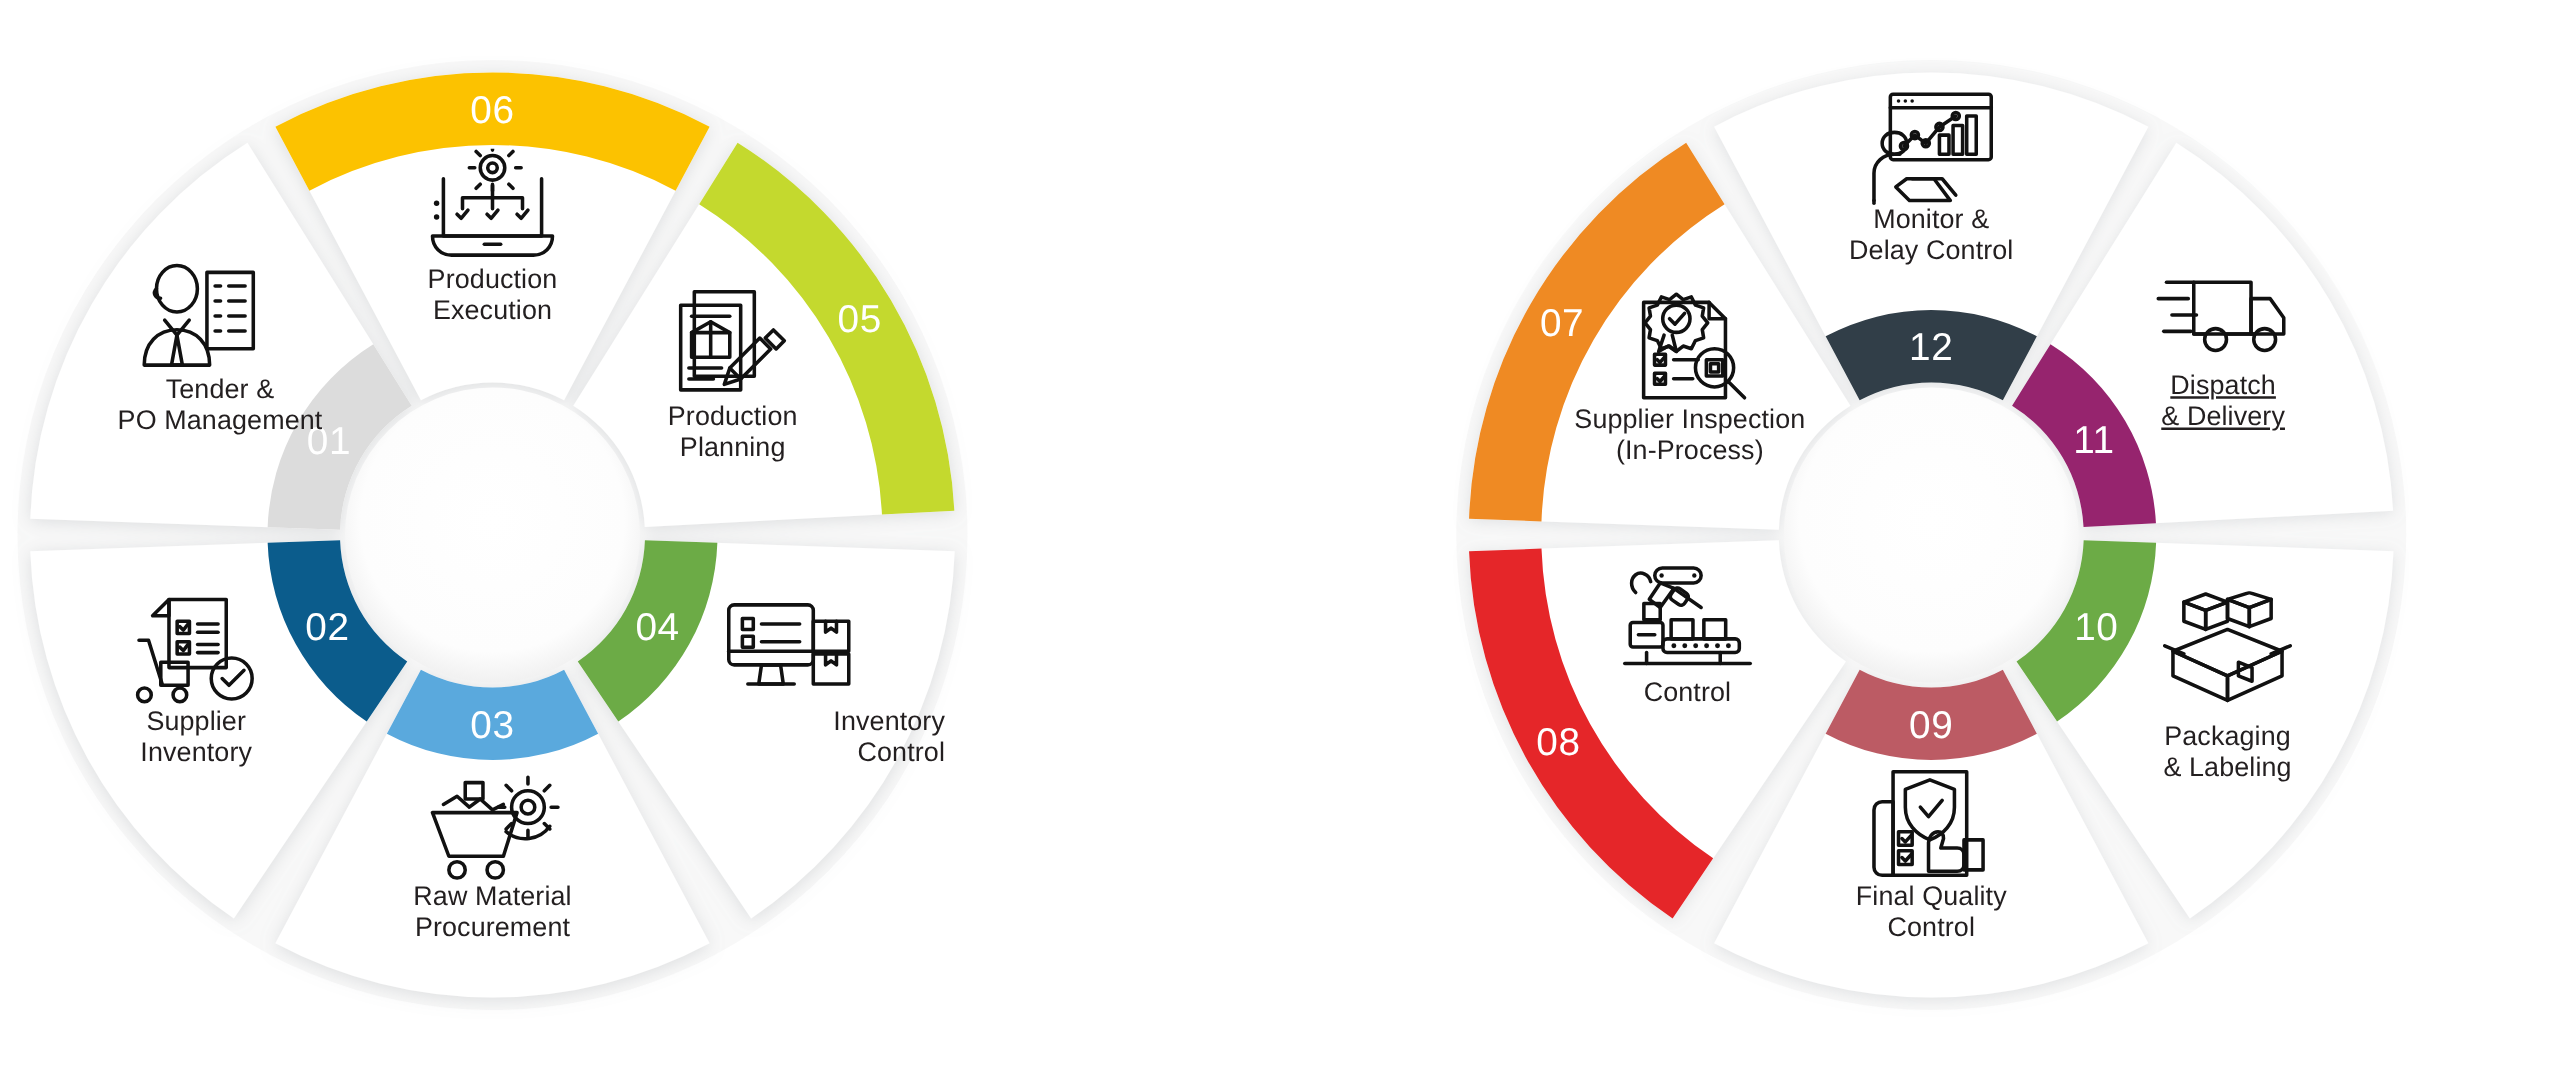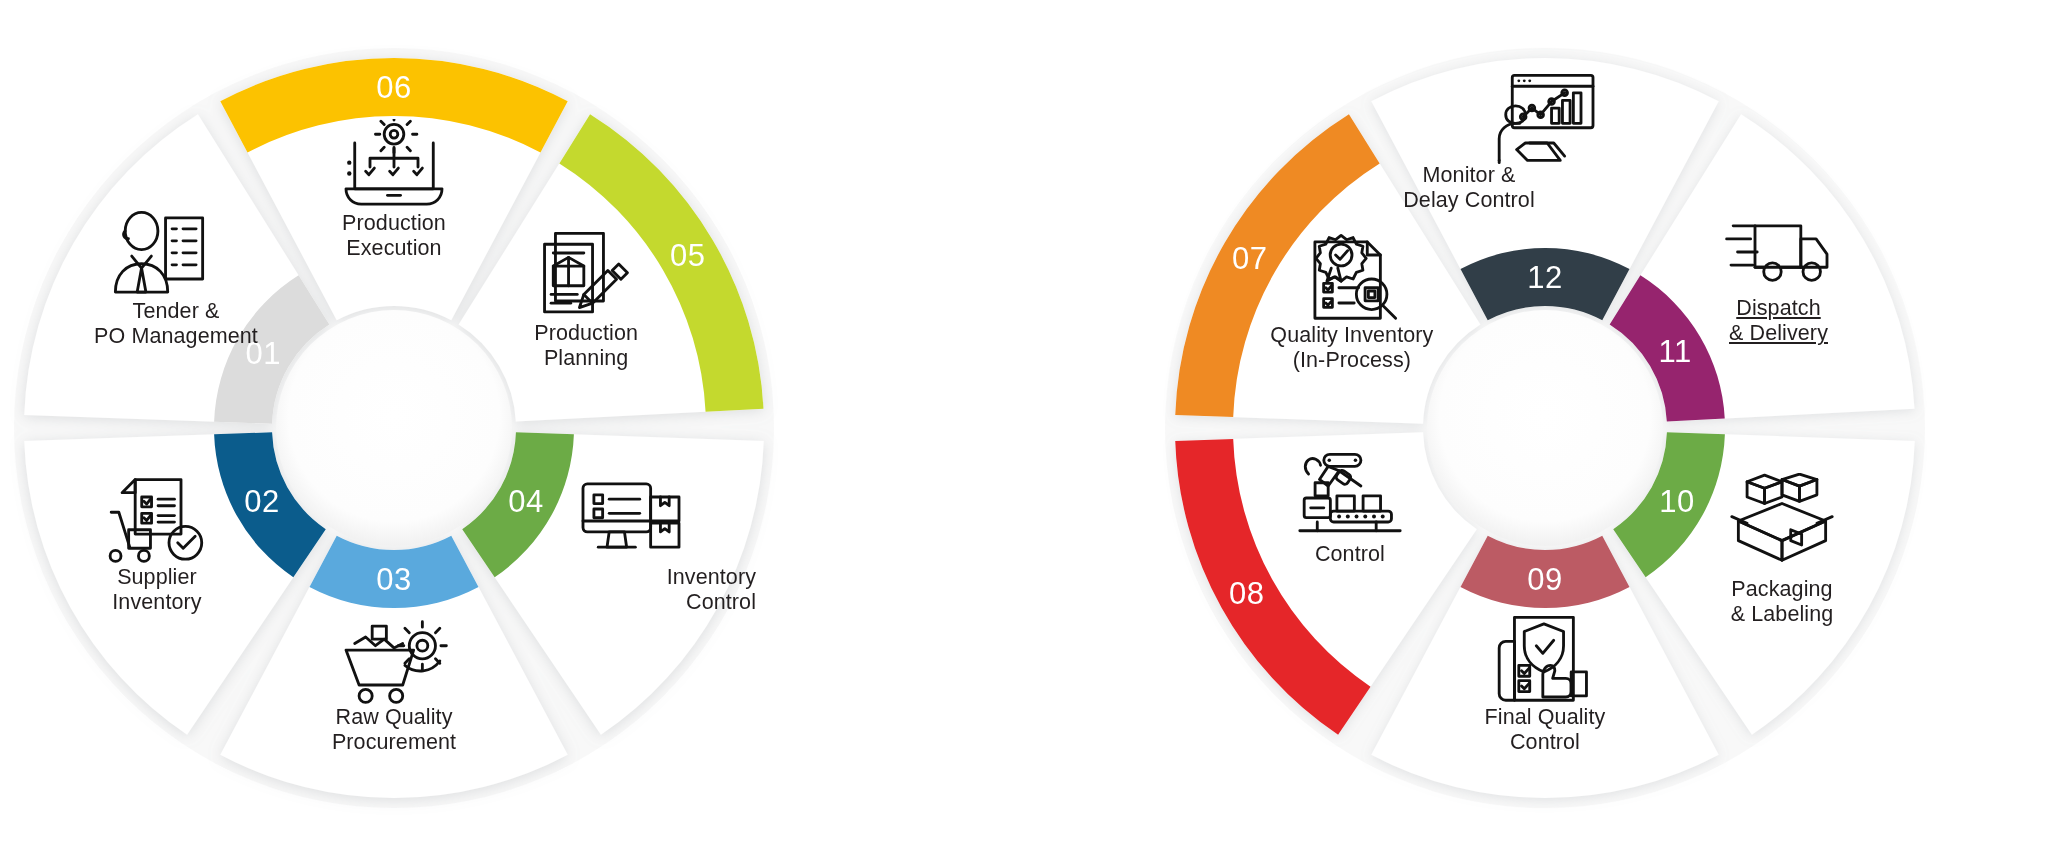--- a/index.html
+++ b/index.html
@@ -176,21 +176,21 @@
     <path d="M14 28l10-6 9 8 8-6 9 8 8-4"></path>
     <rect x="30" y="12" width="13" height="12"></rect>
     <circle cx="24" cy="76" r="6"></circle>
           <circle cx="52" cy="76" r="6"></circle>
     <circle cx="76" cy="30" r="12"></circle>
           <circle cx="76" cy="30" r="5"></circle>
     <path d="M76 13v-5M76 52v-5M59 30h-5M98 30h-5M64 18l-4-4M88 42l4 4M88 18l4-4M64 42l-4 4"></path>
     <path d="M92 44a22 22 0 01-32 4" stroke-dasharray="0"></path>
   </svg>
       </div>
-      <div class="seg-label" style="left: 269px; top: 705px; width: 250px;">Raw Quality
+      <div class="seg-label" style="left: 269px; top: 705px; width: 250px;">Raw Material
 Procurement</div>
       <div class="icon-holder" style="left: 576.022px; top: 473.383px;">
         <svg id="ic-monitor-boxes-icon" viewBox="0 0 100 88" fill="none" stroke="#111" stroke-width="2.6" stroke-linecap="round" stroke-linejoin="round">
     <rect x="6" y="10" width="62" height="44" rx="4"></rect>
     <path d="M6 44h62"></path>
     <rect x="16" y="20" width="8" height="8"></rect>
           <line x1="30" y1="24" x2="58" y2="24"></line>
     <rect x="16" y="33" width="8" height="8"></rect>
           <line x1="30" y1="37" x2="58" y2="37"></line>
     <path d="M30 54h14l2 14H28z"></path>
@@ -251,21 +251,21 @@
     <line x1="38" y1="52" x2="56" y2="52"></line>
     <rect x="24" y="62" width="8" height="8"></rect>
           <path d="M26 66l2 2 3.5-4"></path>
     <line x1="38" y1="66" x2="52" y2="66"></line>
     <circle cx="68" cy="58" r="14"></circle>
           <rect x="62" y="52" width="12" height="12"></rect>
           <rect x="65" y="55" width="6" height="6"></rect>
     <line x1="78" y1="68" x2="90" y2="80"></line>
   </svg>
       </div>
-      <div class="seg-label" style="left: 1226.88px; top: 322.5px; width: 250px;">Quality Inventory
+      <div class="seg-label" style="left: 1226.88px; top: 322.5px; width: 250px;">Supplier Inspection
 (In-Process)</div>
       <div class="icon-holder" style="left: 1294.96px; top: 450.113px;">
         <svg id="ic-robot-arm-conveyor-icon" viewBox="0 0 100 88" fill="none" stroke="#111" stroke-width="2.6" stroke-linecap="round" stroke-linejoin="round">
     <rect x="26" y="4" width="34" height="11" rx="5.5"></rect>
     <circle cx="31" cy="9.5" r="1.6" fill="#111" stroke="none"></circle>
     <circle cx="55" cy="9.5" r="1.6" fill="#111" stroke="none"></circle>
     <path d="M30 15l-8 12 8 6 10-14z"></path>
     <path d="M40 19l20 14"></path>
     <rect x="38" y="20" width="12" height="10" rx="3" transform="rotate(35 44 25)"></rect>
     <path d="M12 22c-4-4-4-10 0-13s10 0 11 5"></path>
@@ -352,17 +352,17 @@
     <circle cx="46" cy="40" r="2.6"></circle>
           <circle cx="56" cy="28" r="2.6"></circle>
           <circle cx="68" cy="20" r="2.6"></circle>
     <path d="M14 40c0-5 4-8 9-8s9 3 9 8-4 8-9 8-9-3-9-8z"></path>
     <path d="M8 82V62c0-8 7-14 15-14h4"></path>
     <path d="M24 72l10 10h30l-12-16H32z"></path>
     <path d="M36 66h22l10 12"></path>
     <line x1="8" y1="82" x2="8" y2="84"></line>
   </svg>
       </div>
-      <div class="seg-label" style="left: 1344px; top: 163px; width: 250px;">Monitor &amp;
+      <div class="seg-label" style="left: 1420px; top: 163px; width: 250px;">Monitor &amp;
 Delay Control</div>
     </div>
 
 </div>
 
 </body></html>

